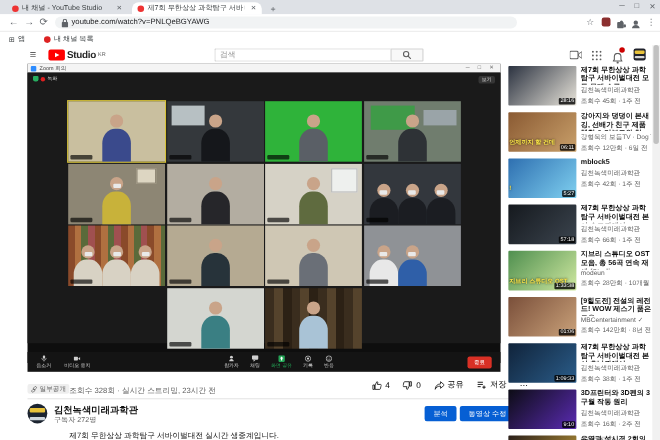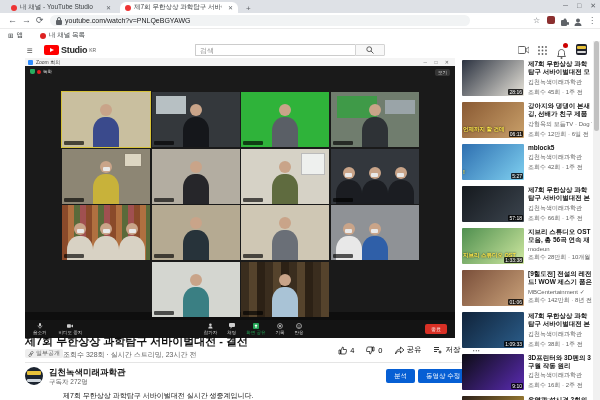--- a/index.html
+++ b/index.html
@@ -367,21 +367,20 @@
                 <path d="M1.8 3.8a1.6 1.6 0 0 0 2.4 0" stroke="#cfcfcf" stroke-width=".6" fill="none"></path>
               </svg>
             <span>반응</span>
           </div>
         </div>
         <div class="zend" style="margin-right:8px;">종료</div>
       </div>
     </div>
   </div>
 
-  <div id="vtitle" class="abs">제7회 무한상상 과학탐구 서바이벌대전 - 결선</div>
   <div id="vbadge" class="abs">
     <svg width="6" height="6" viewBox="0 0 6 6">
         <path d="M2.5 3.5 3.5 2.5M1 4 2 3a1 1 0 0 1 1.4 1.4l-1 1A1 1 0 0 1 1 4zM5 2 4 3A1 1 0 0 1 2.6 1.6l1-1A1 1 0 0 1 5 2z" fill="none" stroke="#606060" stroke-width=".7"></path>
       </svg>
     <span>일부공개</span>
   </div>
   <div id="vmeta" class="abs">조회수 328회 · 실시간 스트리밍, 23시간 전</div>
   <div id="actions" class="abs">
     <div class="act">
       <svg width="9" height="9" viewBox="0 0 9 9">

